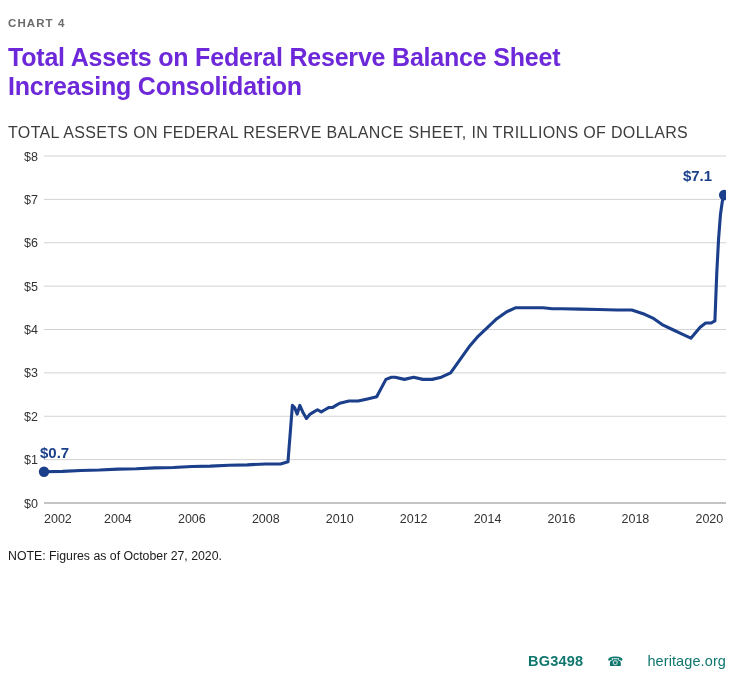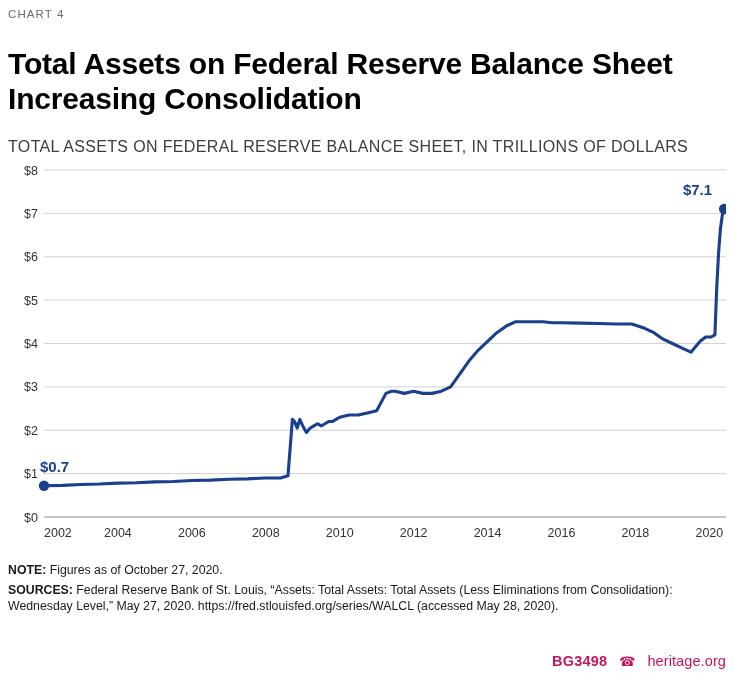--- a/index.html
+++ b/index.html
@@ -19,29 +19,29 @@
     position: relative;
     width: 734px;
     height: 679px;
     box-sizing: border-box;
     padding: 0 8px;
   }
   .chart-kicker {
     font-size: 11.5px;
     letter-spacing: 1.1px;
     color: #6b6b6b;
-    font-weight: 400;
-    padding-top: 8px;
+    font-weight: 700;
+    padding-top: 17px;
   }
   .chart-title {
-    font-size: 30px;
+    font-size: 25px;
     line-height: 1.17;
     font-weight: bold;
-    color: #000000;
-    margin-top: 26px;
+    color: #6d28d9;
+    margin-top: 14px;
     letter-spacing: -0.2px;
   }
   .chart-subtitle {
     font-size: 16px;
     letter-spacing: 0.35px;
     color: #3d3d3d;
     margin-top: 22px;
     margin-bottom: 6px;
   }
   .plot-wrap {
@@ -87,34 +87,34 @@
     fill: #1b3f8b;
     font-family: "Liberation Sans", sans-serif;
   }
   .notes {
     margin-top: 12px;
     font-size: 12.3px;
     line-height: 1.33;
     color: #1a1a1a;
   }
   .notes .lbl {
-    font-weight: bold;
+    font-weight: normal;
   }
   .sources {
     margin-top: 3px;
   }
   .footer {
     position: absolute;
     right: 8px;
     bottom: 10px;
     font-size: 14.5px;
-    color: #be185d;
+    color: #0f766e;
     display: flex;
     align-items: center;
-    gap: 12px;
+    gap: 24px;
   }
   .footer .code {
     font-weight: bold;
     letter-spacing: 0.2px;
   }
   .footer .bell {
     font-size: 13px;
   }
   .footer .org {
     letter-spacing: 0.1px;
@@ -179,23 +179,20 @@
           <text x="32" y="309.77" text-anchor="start" class="point-label">$0.7</text>
           <text x="704.1517615176168" y="33.03750000000002" text-anchor="end" class="point-label">$7.1</text>
         </g>
     </svg>
   </div>
 
   <div class="notes">
     <div>
       <span class="lbl">NOTE:</span><span> Figures as of October 27, 2020.</span>
     </div>
-    <div class="sources">
-      <span class="lbl">SOURCES:</span><span> Federal Reserve Bank of St. Louis, “Assets: Total Assets: Total Assets (Less Eliminations from Consolidation): Wednesday Level,” May 27, 2020. https://fred.stlouisfed.org/series/WALCL (accessed May 28, 2020).</span>
-    </div>
   </div>
 
   <div class="footer">
     <span class="code">BG3498</span>
     <span class="bell">☎</span>
     <span class="org">heritage.org</span>
   </div>
 
 </div>
 

